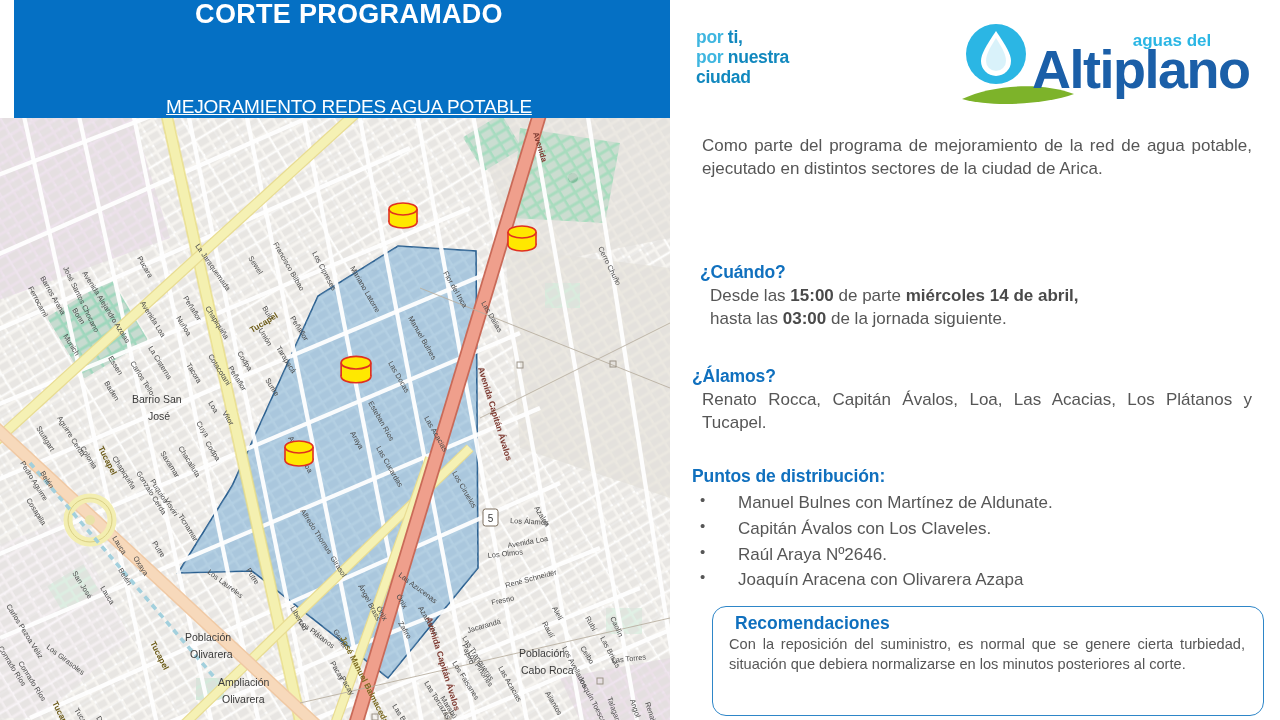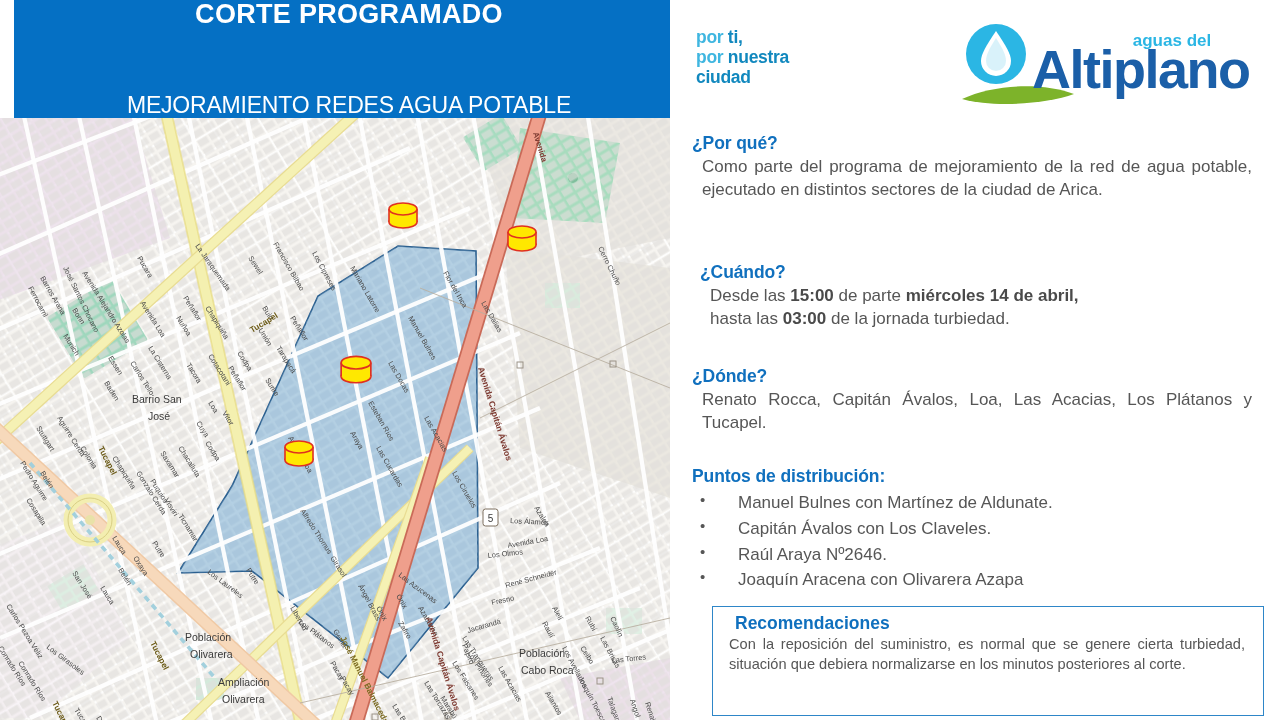--- a/index.html
+++ b/index.html
@@ -9,22 +9,22 @@
   #root { position:relative; width:1280px; height:720px; }
 
   
   #left-panel { position:absolute; left:0; top:0; width:670px; height:720px; overflow:hidden; }
 
   #map-header { position:absolute; left:0; top:0; width:670px; height:118px;
                 background:#0570C4; z-index:40; display:flex; flex-direction:column;
                 align-items:center; justify-content:space-between;margin-left:14px; }
   #map-header .t1 { color:#ffffff; font-size:27px; font-weight:bold; letter-spacing:.3px;
                     line-height:1.1; margin-bottom:5px; }
-  #map-header .t2 { color:#ffffff; font-size:23px; font-weight:normal; letter-spacing:-.2px;
-                    line-height:1.1; }
+  #map-header .t2 { color:#ffffff; font-size:19px; font-weight:normal; letter-spacing:-.2px;
+                    line-height:1.1;text-decoration:underline; }
 
   #map-canvas { position:absolute; left:0; top:118px; width:670px; height:602px;
                 background:#f2efe9; overflow:hidden; }
   #map-svg { position:absolute; left:0; top:0; }
 
   .mlabel { font-family:"Liberation Sans", sans-serif; fill:#4a4a4a; font-size:7.4px; }
   .mlabel-lg { font-family:"Liberation Sans", sans-serif; fill:#3a3a3a; font-size:10.5px; }
   .mlabel-hwy { font-family:"Liberation Sans", sans-serif; fill:#6b5a16; font-size:8.4px; font-weight:bold;}
   .mlabel-red { font-family:"Liberation Sans", sans-serif; fill:#7d3a31; font-size:8.6px; font-weight:bold;}
 
@@ -57,21 +57,21 @@
   #sec-donde  { position:absolute; left:0; top:241px; }
   #sec-puntos { position:absolute; left:0; top:341px; }
 
   ul.bullets { list-style:none; margin:3px 0 0 30px; }
   ul.bullets li { color:#565656; font-size:17px; line-height:1.52; position:relative;
                   padding-left:38px; }
   ul.bullets li::before { content:"\2022"; position:absolute; left:0; top:-1px;
                           color:#565656; font-size:15px; }
 
   #reco-box { position:absolute; left:42px; top:481px; width:552px; height:110px;
-              border:1.4px solid #2E86C8; border-radius:0; background:#ffffff; }
+              border:1.4px solid #2E86C8; border-radius:14px; background:#ffffff; }
   #reco-title { color:#1070BE; font-size:17.5px; font-weight:bold; margin:6px 0 0 22px; }
   #reco-text { color:#565656; font-size:14.6px; line-height:1.36; margin:1px 18px 0 16px;
                text-align:justify; }
 </style>
 </head>
 <body>
 
 <div id="root">
 
   <div id="left-panel">
@@ -427,31 +427,30 @@
           <text x="218" y="30" font-family="Liberation Sans, sans-serif" font-size="17" font-weight="bold" fill="#2BB6E4" text-anchor="middle">aguas del</text>
 
           <text x="78" y="72" font-family="Liberation Sans, sans-serif" font-size="54" font-weight="bold" fill="#1B5FA8" letter-spacing="-1.5">Altiplano</text>
         </svg>
       </div>
     </div>
 
     <div id="content">
 
       <div id="sec-porque">
-        <div class="qh">¿Por qué?</div>
         <div class="para">Como parte del programa de mejoramiento de la red de agua potable, ejecutado en distintos sectores de la ciudad de Arica.</div>
       </div>
 
       <div id="sec-cuando">
         <div class="qh">¿Cuándo?</div>
-        <div class="para nojust"><span>Desde las </span><b>15:00</b><span> de parte </span><b>miércoles 14 de abril,</b><br><span>hasta las </span><b>03:00</b><span> de la jornada turbiedad.</span></div>
+        <div class="para nojust"><span>Desde las </span><b>15:00</b><span> de parte </span><b>miércoles 14 de abril,</b><br><span>hasta las </span><b>03:00</b><span> de la jornada siguiente.</span></div>
       </div>
 
       <div id="sec-donde">
-        <div class="qh">¿Dónde?</div>
+        <div class="qh">¿Álamos?</div>
         <div class="para">Renato Rocca, Capitán Ávalos, Loa, Las Acacias, Los Plátanos y Tucapel.</div>
       </div>
 
       <div id="sec-puntos">
         <div class="qh">Puntos de distribución:</div>
         <ul class="bullets">
           <li>Manuel Bulnes con Martínez de Aldunate.</li>
           <li>Capitán Ávalos con Los Claveles.</li>
           <li>Raúl Araya Nº2646.</li>
           <li>Joaquín Aracena con Olivarera Azapa</li>

